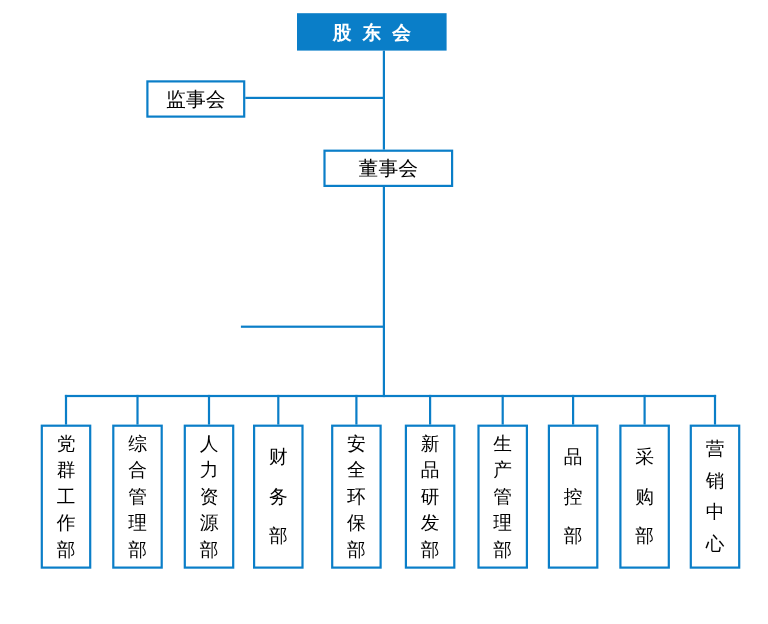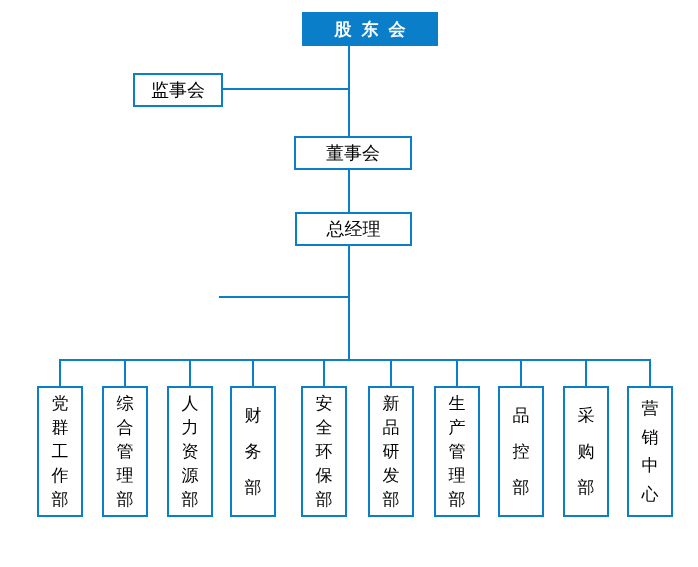--- a/index.html
+++ b/index.html
@@ -76,35 +76,32 @@
   <div class="line" style="left:124px; top:359px; width:2px; height:28px;"></div>
   <div class="line" style="left:189px; top:359px; width:2px; height:28px;"></div>
   <div class="line" style="left:252px; top:359px; width:2px; height:28px;"></div>
   <div class="line" style="left:323px; top:359px; width:2px; height:28px;"></div>
   <div class="line" style="left:390px; top:359px; width:2px; height:28px;"></div>
   <div class="line" style="left:456px; top:359px; width:2px; height:28px;"></div>
   <div class="line" style="left:520px; top:359px; width:2px; height:28px;"></div>
   <div class="line" style="left:585px; top:359px; width:2px; height:28px;"></div>
   <div class="line" style="left:649px; top:359px; width:2px; height:28px;"></div>
 
-  <div class="node filled" style="left:302px; top:12px; width:136px; height:34px;">
+  <div class="node filled" style="left:270px; top:12px; width:136px; height:34px;">
     <span class="spaced">股东会</span>
   </div>
 
   <div class="node" style="left:133px; top:73px; width:90px; height:34px;">
     <span>监事会</span>
   </div>
 
   <div class="node" style="left:294px; top:136px; width:118px; height:34px;">
     <span>董事会</span>
   </div>
 
-  <div class="node" style="left:295px; top:212px; width:117px; height:34px;">
-    <span>总经理</span>
-  </div>
 
 
   <div class="node dept" style="left:37px; top:386px;">
     <div class="vchars">
         <span>党</span>
         <span>群</span>
         <span>工</span>
         <span>作</span>
         <span>部</span>
       </div>

